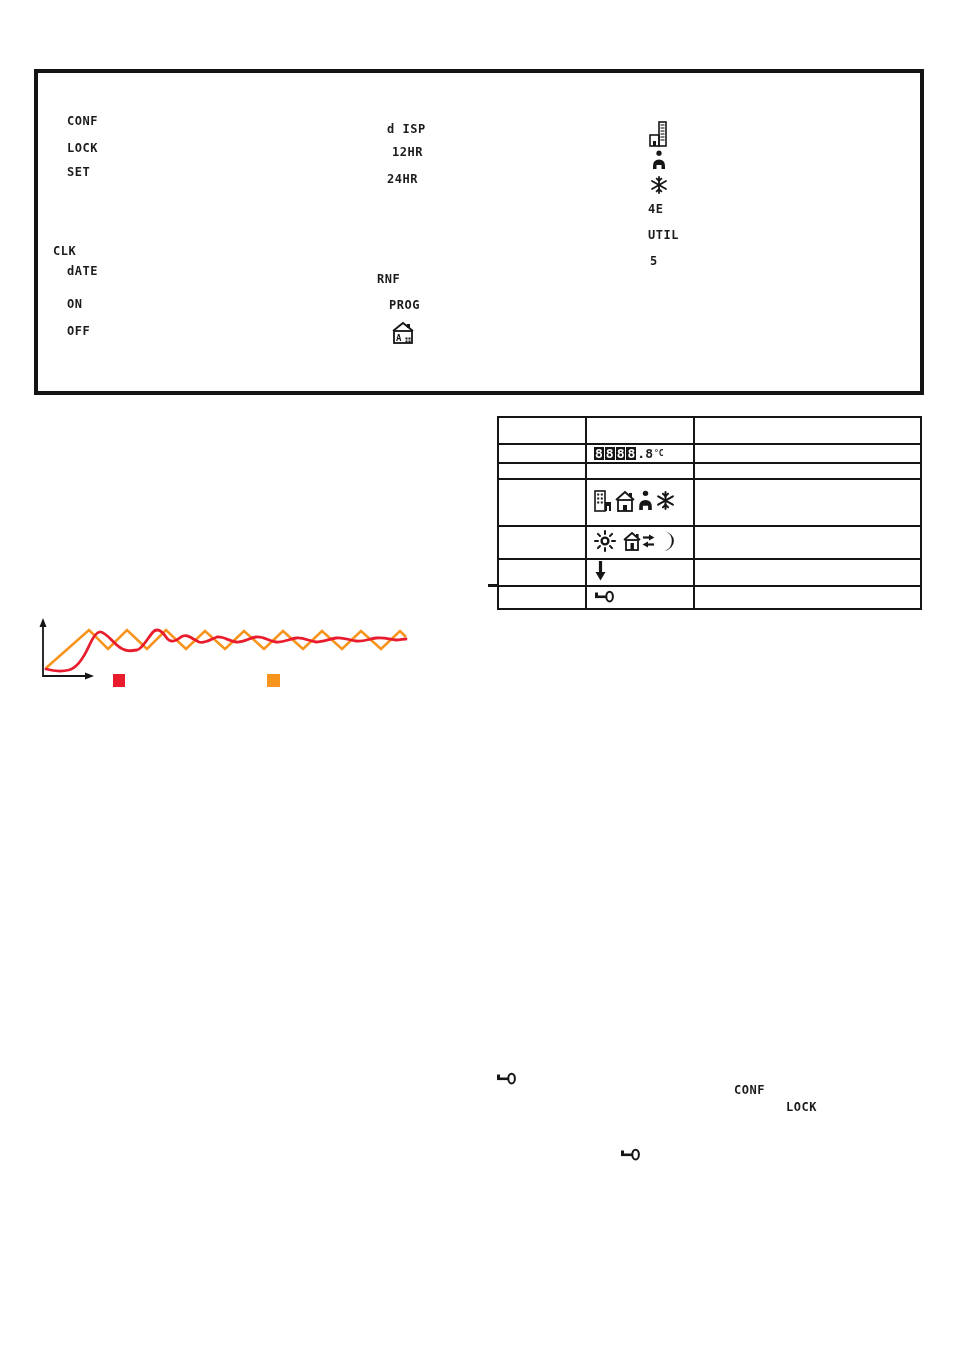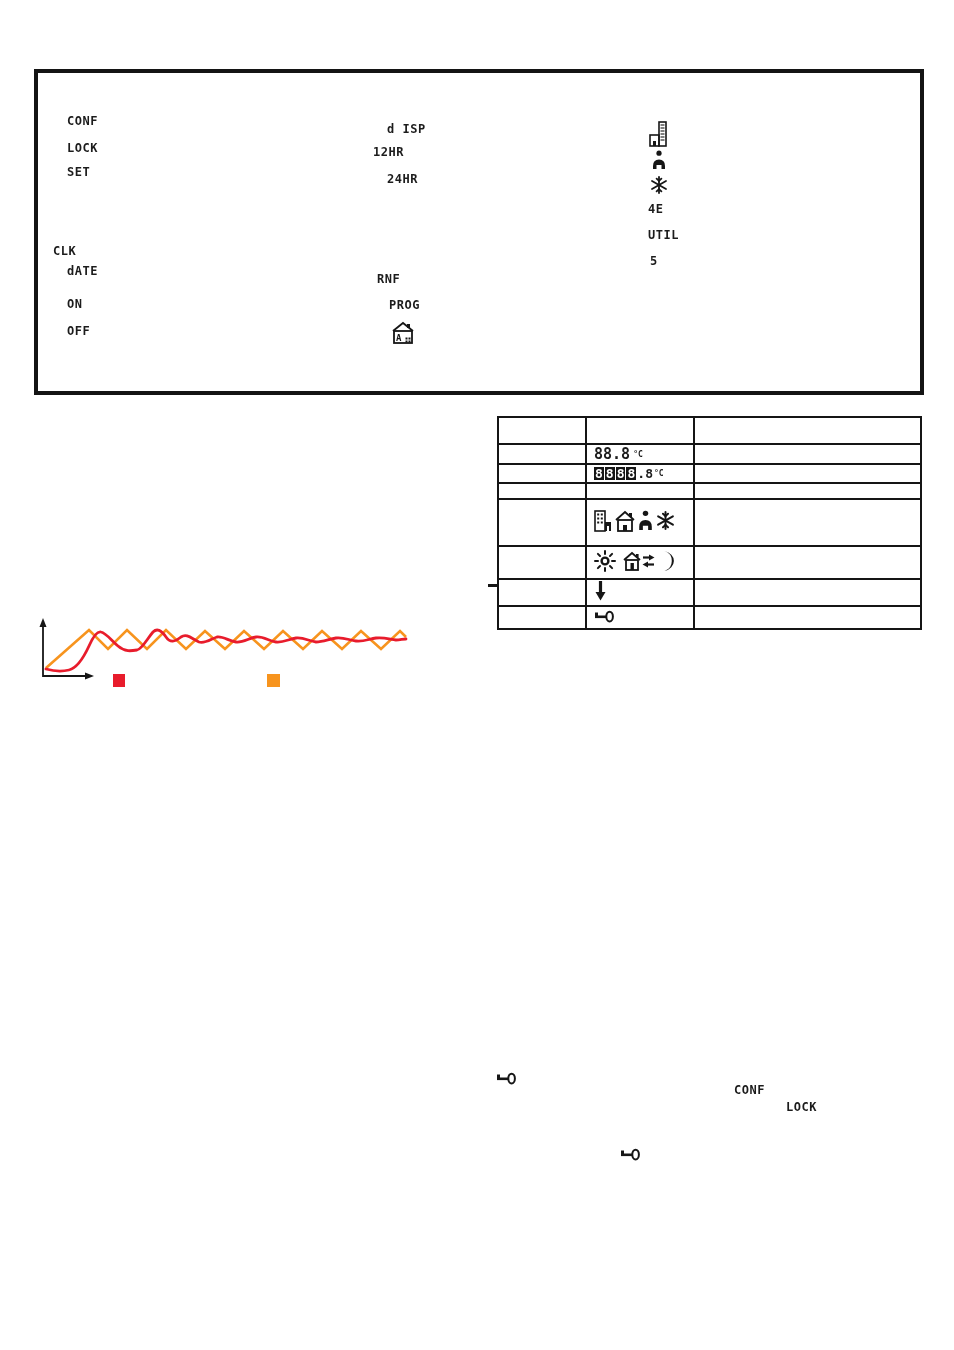--- a/index.html
+++ b/index.html
@@ -44,21 +44,21 @@
 
     <span class="lcd fs12" style="left:29px;top:42px;">CONF</span>
     <span class="lcd fs12" style="left:29px;top:69px;">LOCK</span>
     <span class="lcd fs12" style="left:29px;top:93px;">SET</span>
     <span class="lcd fs12" style="left:15px;top:172px;">CLK</span>
     <span class="lcd fs12" style="left:29px;top:192px;">dATE</span>
     <span class="lcd fs12" style="left:29px;top:225px;">ON</span>
     <span class="lcd fs12" style="left:29px;top:252px;">OFF</span>
 
     <span class="lcd fs12" style="left:349px;top:50px;">d ISP</span>
-    <span class="lcd fs12" style="left:335px;top:73px;text-align:center;">12HR</span>
+    <span class="lcd fs12" style="left:354px;top:73px;text-align:center;">12HR</span>
     <span class="lcd fs12" style="left:349px;top:100px;">24HR</span>
     <span class="lcd fs12" style="left:339px;top:200px;">RNF</span>
     <span class="lcd fs12" style="left:351px;top:226px;">PROG</span>
 
     <span class="icon abs" style="left:352px;top:248px;">
       <svg width="26" height="24" viewBox="0 0 26 24">
         <path d="M3,10 L13,2 L23,10" fill="none" class="ink" stroke-width="1.8"></path>
         <rect x="17" y="3" width="3" height="4" fill="#161616"></rect>
         <rect x="4" y="10" width="18" height="12" fill="none" class="ink" stroke-width="1.8"></rect>
         <text x="6" y="20" font-size="9" class="icoA">A</text>
@@ -108,30 +108,20 @@
     <span class="lcd fs12" style="left:610px;top:156px;">UTIL</span>
     <span class="lcd fs12" style="left:612px;top:182px;">5</span>
   </div>
 
   <table class="spec-table">
     <tbody>
         <tr class="r-h">
       <td class="c1"></td>
       <td class="c2"></td>
       <td class="c3"></td>
-    </tr>
-    <tr class="r-temp">
-      <td></td>
-      <td>
-        <div class="cellpad">
-          <span class="lcd-inline fs15">88.8</span>
-          <span class="degc">°C</span>
-        </div>
-      </td>
-      <td></td>
     </tr>
     <tr class="r-sp">
       <td></td>
       <td>
         <div class="cellpad" style="gap:0;">
           <span class="lcd-inline inv" style="font-size:13px;">8</span>
           <span class="lcd-inline inv" style="font-size:13px;">8</span>
           <span class="lcd-inline inv" style="font-size:13px;">8</span>
           <span class="lcd-inline inv" style="font-size:13px;">8</span>
           <span class="lcd-inline" style="font-size:13px;">.8</span>

